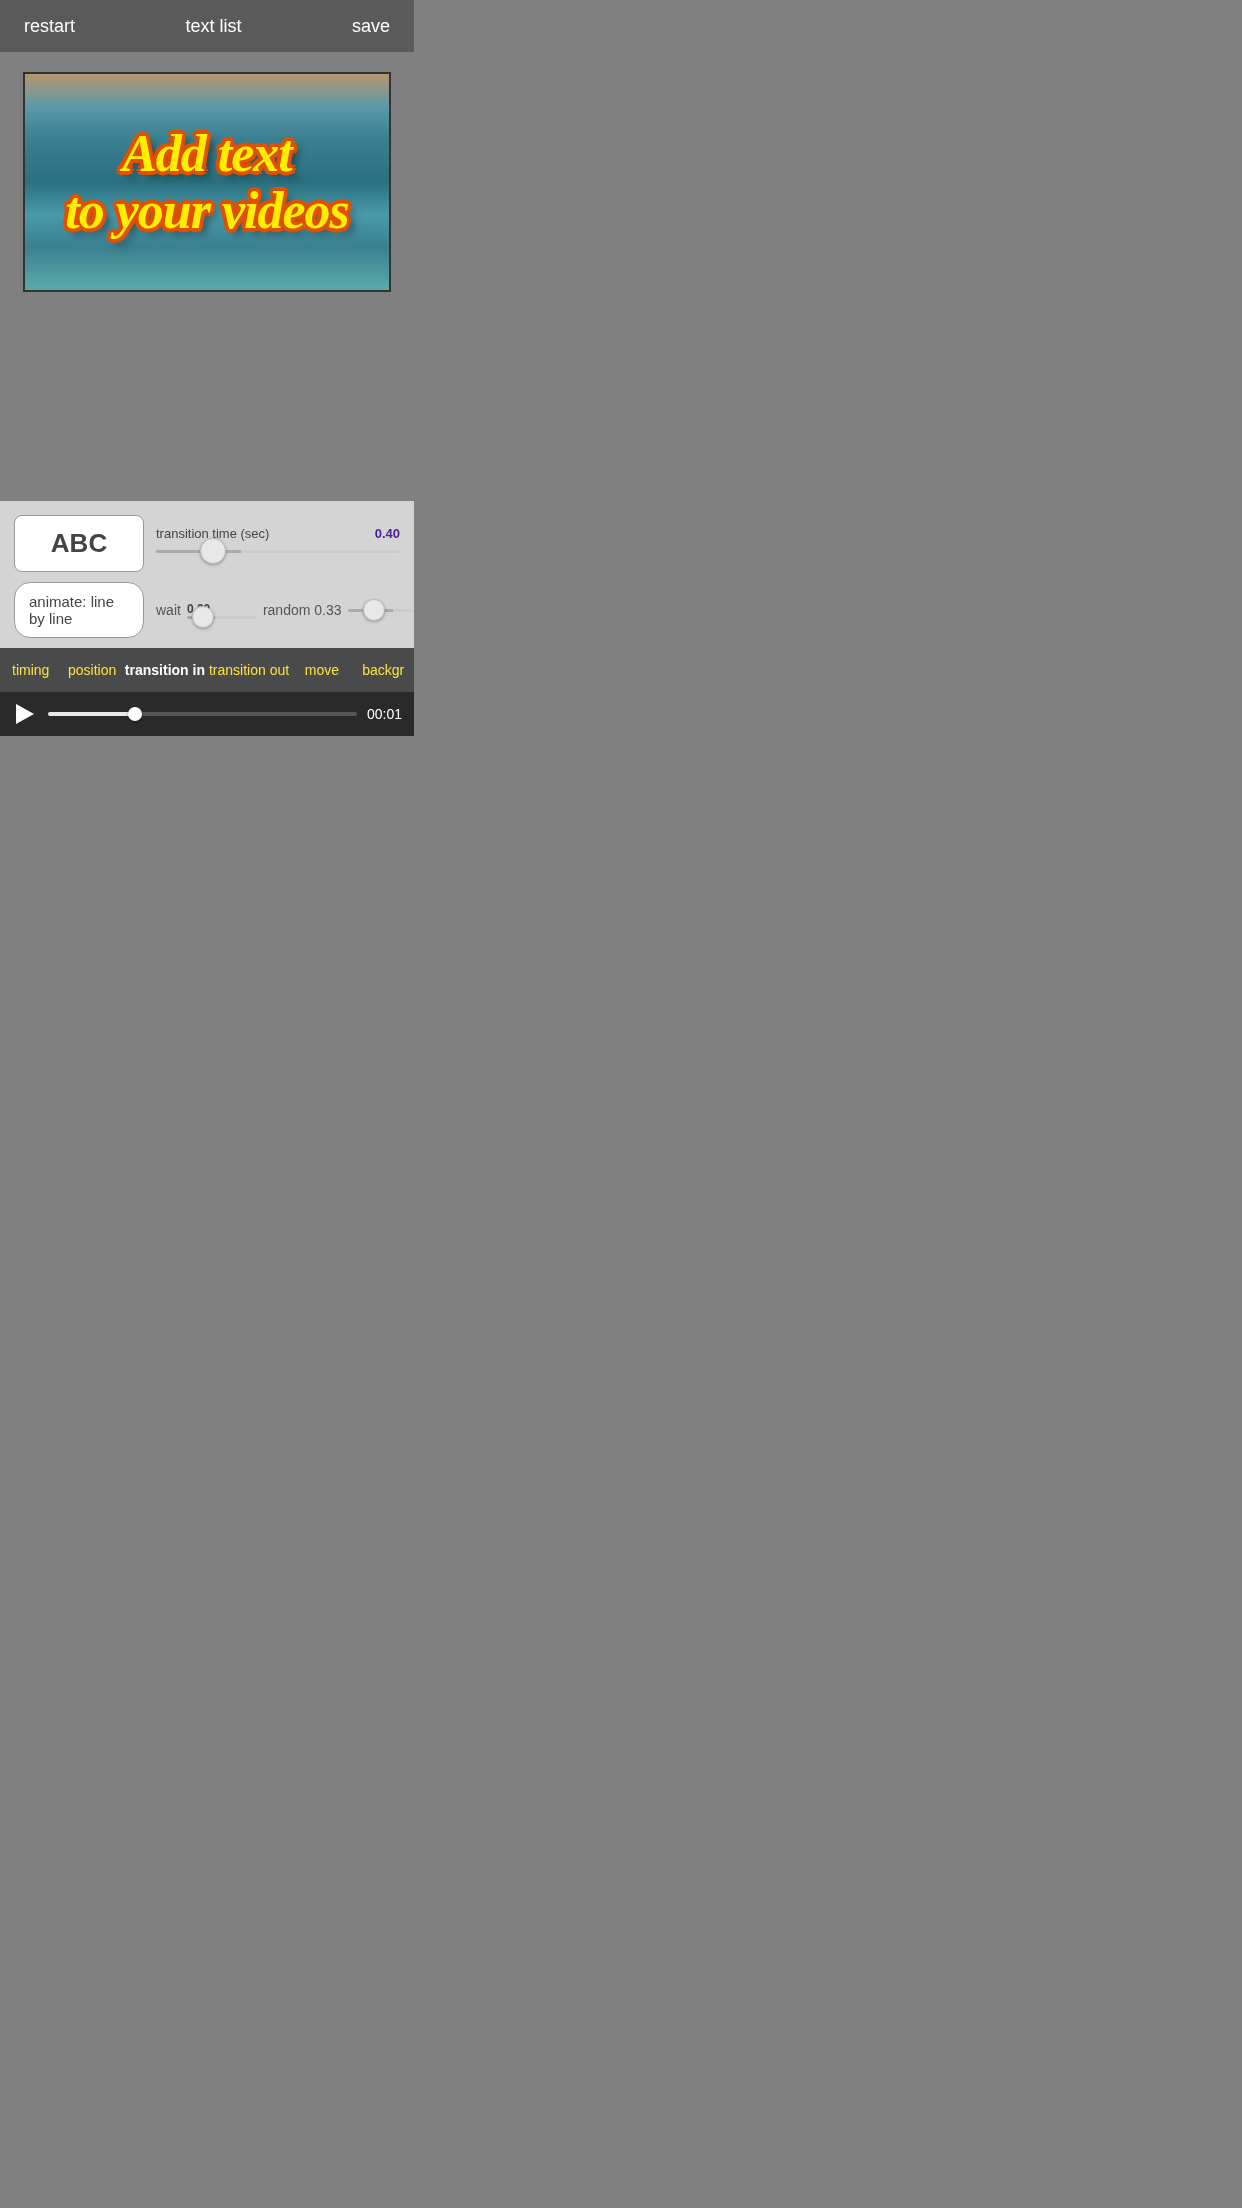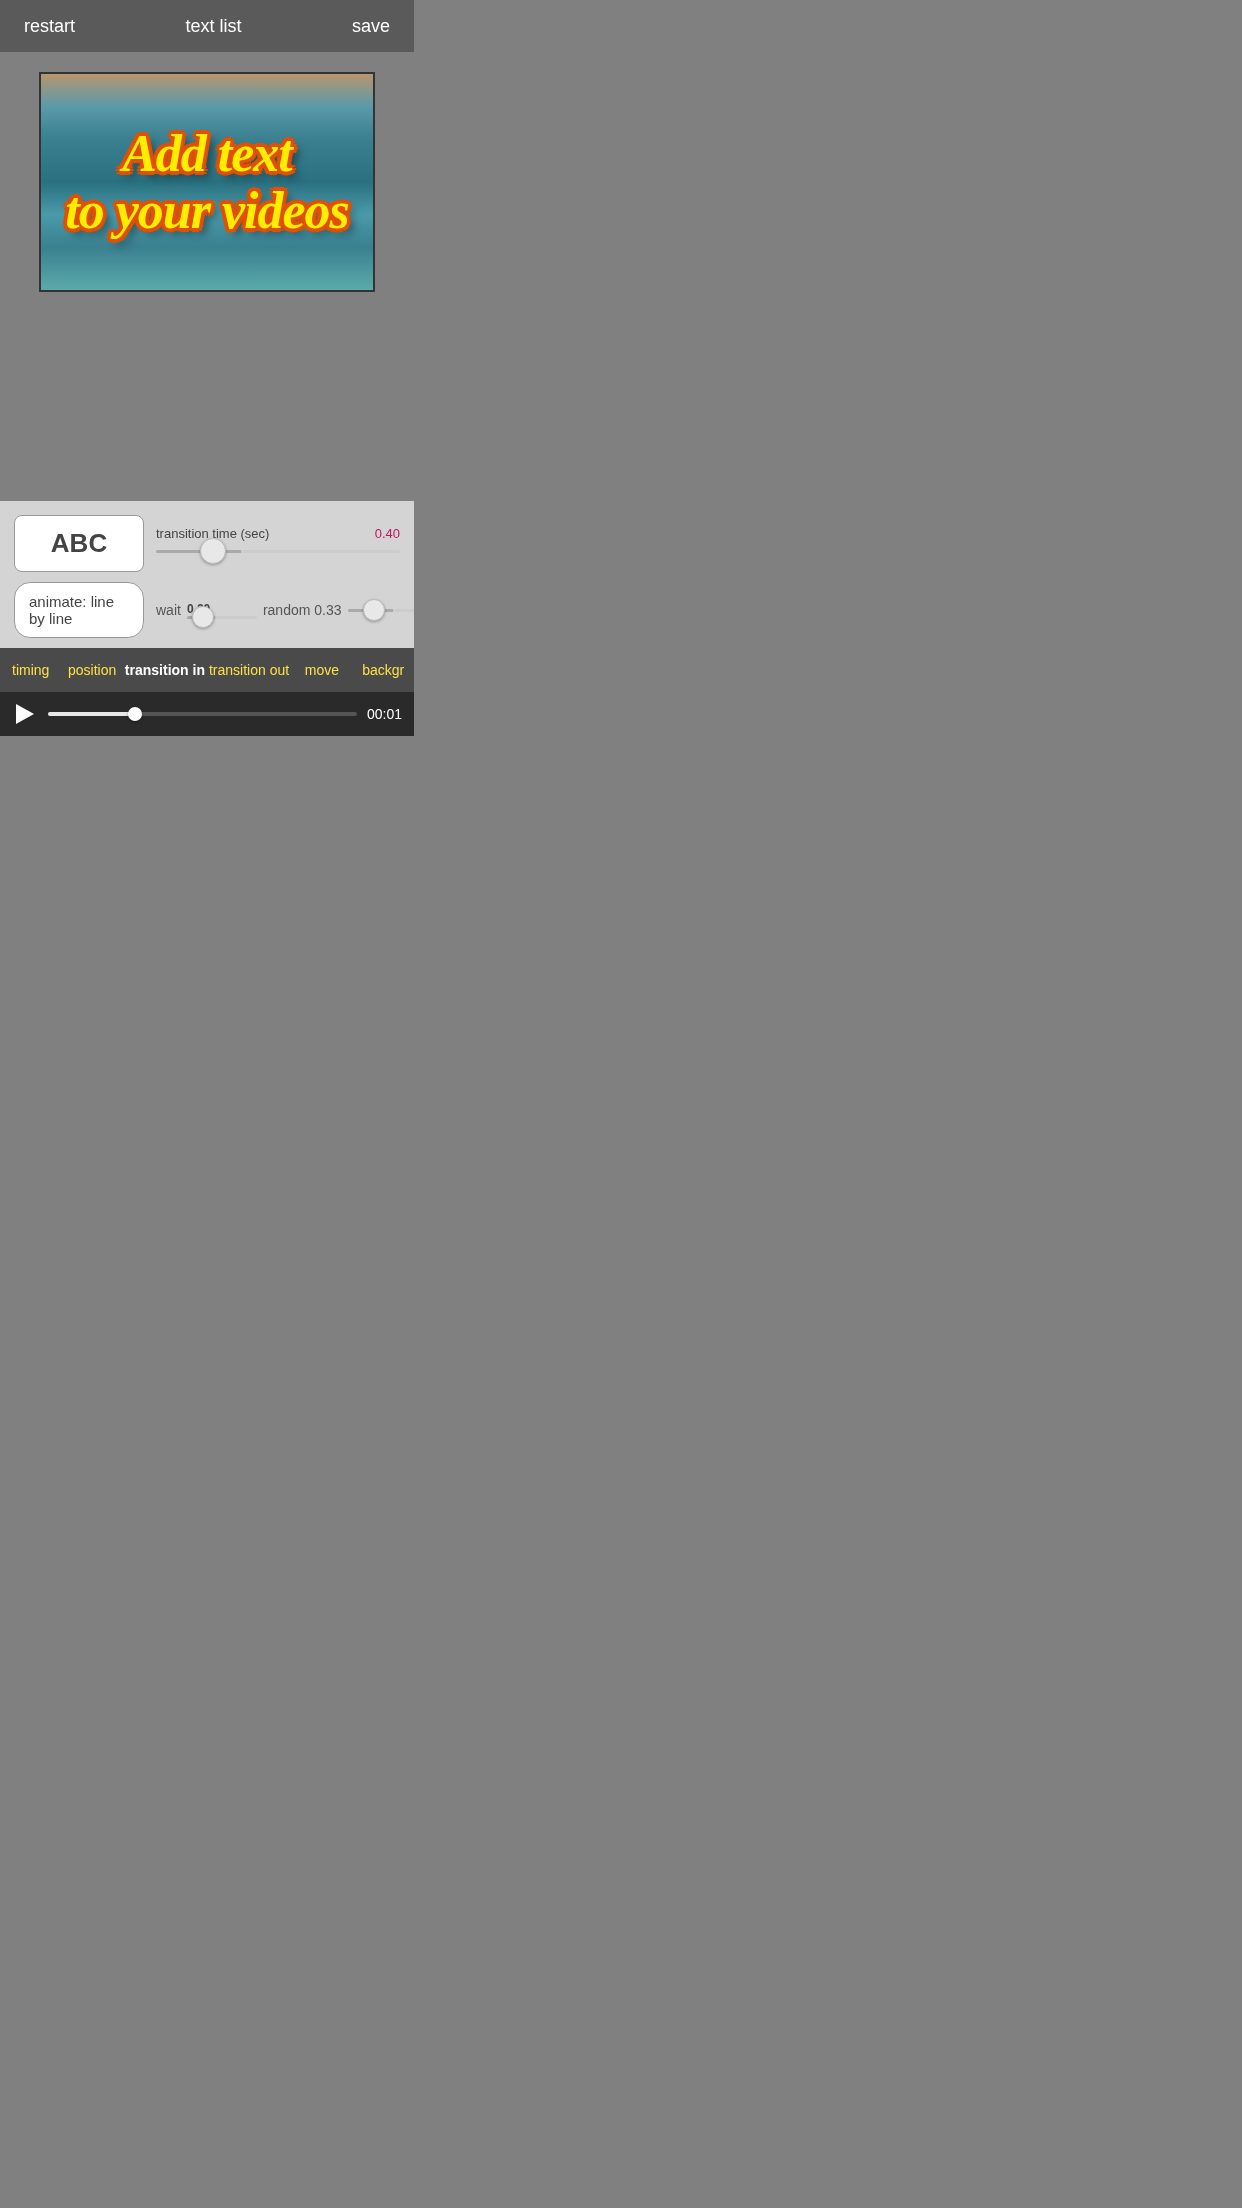--- a/index.html
+++ b/index.html
@@ -40,21 +40,21 @@
     
     .video-preview-container {
       width: 100%;
       display: flex;
       justify-content: center;
       align-items: center;
       padding: 20px 10px 10px;
     }
 
     .video-preview {
-      width: 336px;
+      width: 368px;
       height: 220px;
       border: 2px solid #333;
       position: relative;
       overflow: hidden;
       background: linear-gradient(180deg, #c4a882 0%, #4a8a9a 20%, #2d7a8a 60%, #3a8a99 100%);
     }
 
     
     .wave-bg {
       position: absolute;
@@ -134,22 +134,22 @@
       margin-bottom: 0;
     }
 
     .transition-time-label {
       font-size: 13px;
       color: #444;
     }
 
     .transition-time-value {
       font-size: 13px;
-      color: #be185d;
-      font-weight: normal;
+      color: #4c1d95;
+      font-weight: bold;
     }
 
     .slider-track {
       position: relative;
       height: 20px;
       display: flex;
       align-items: center;
     }
 
     .slider-input {

